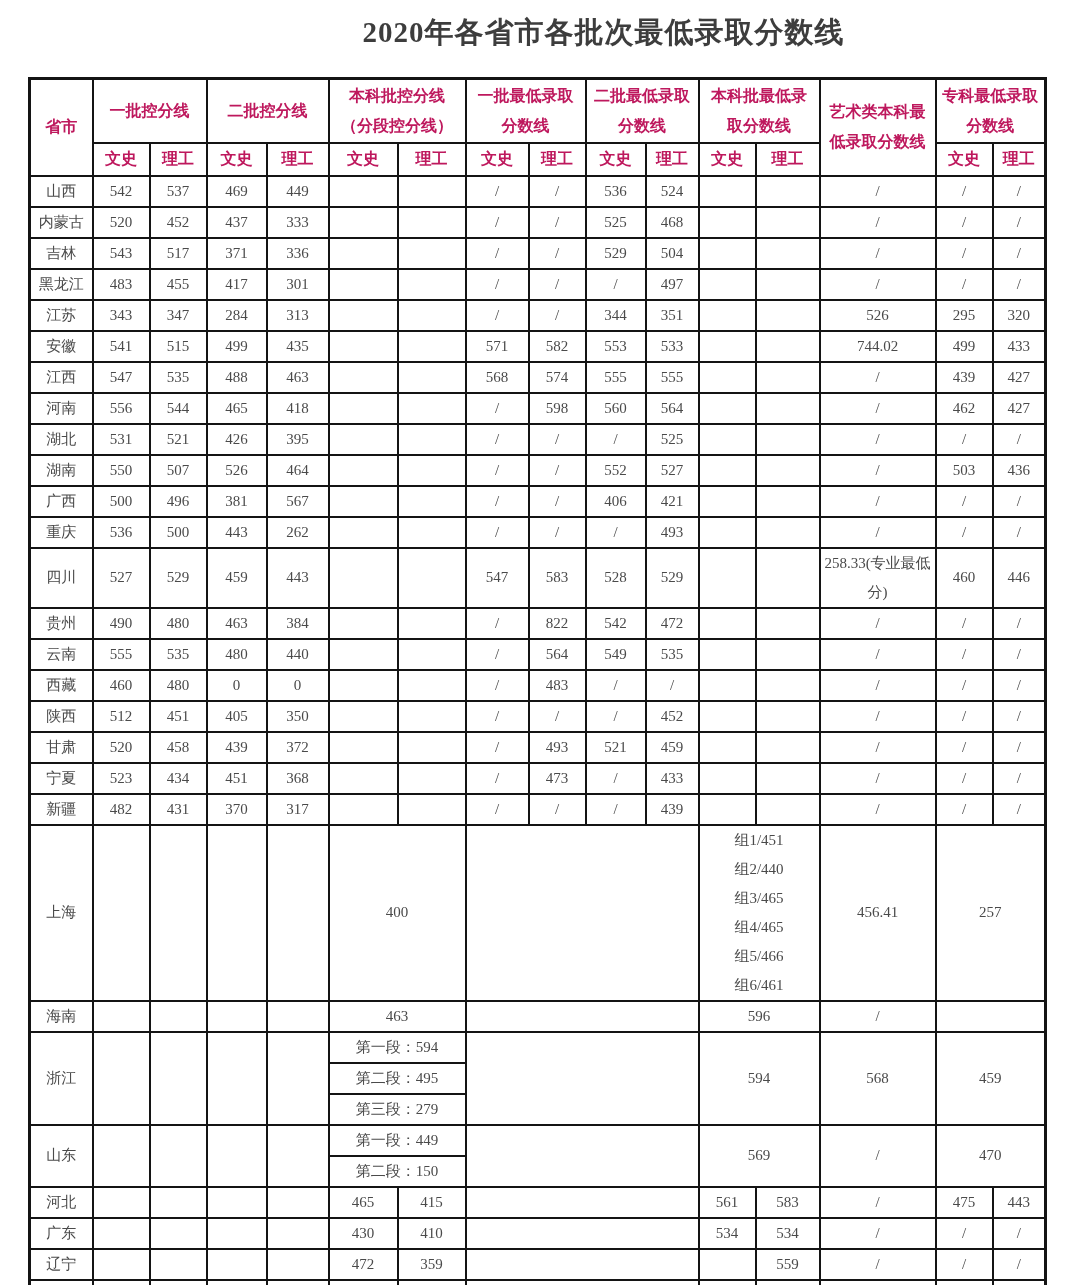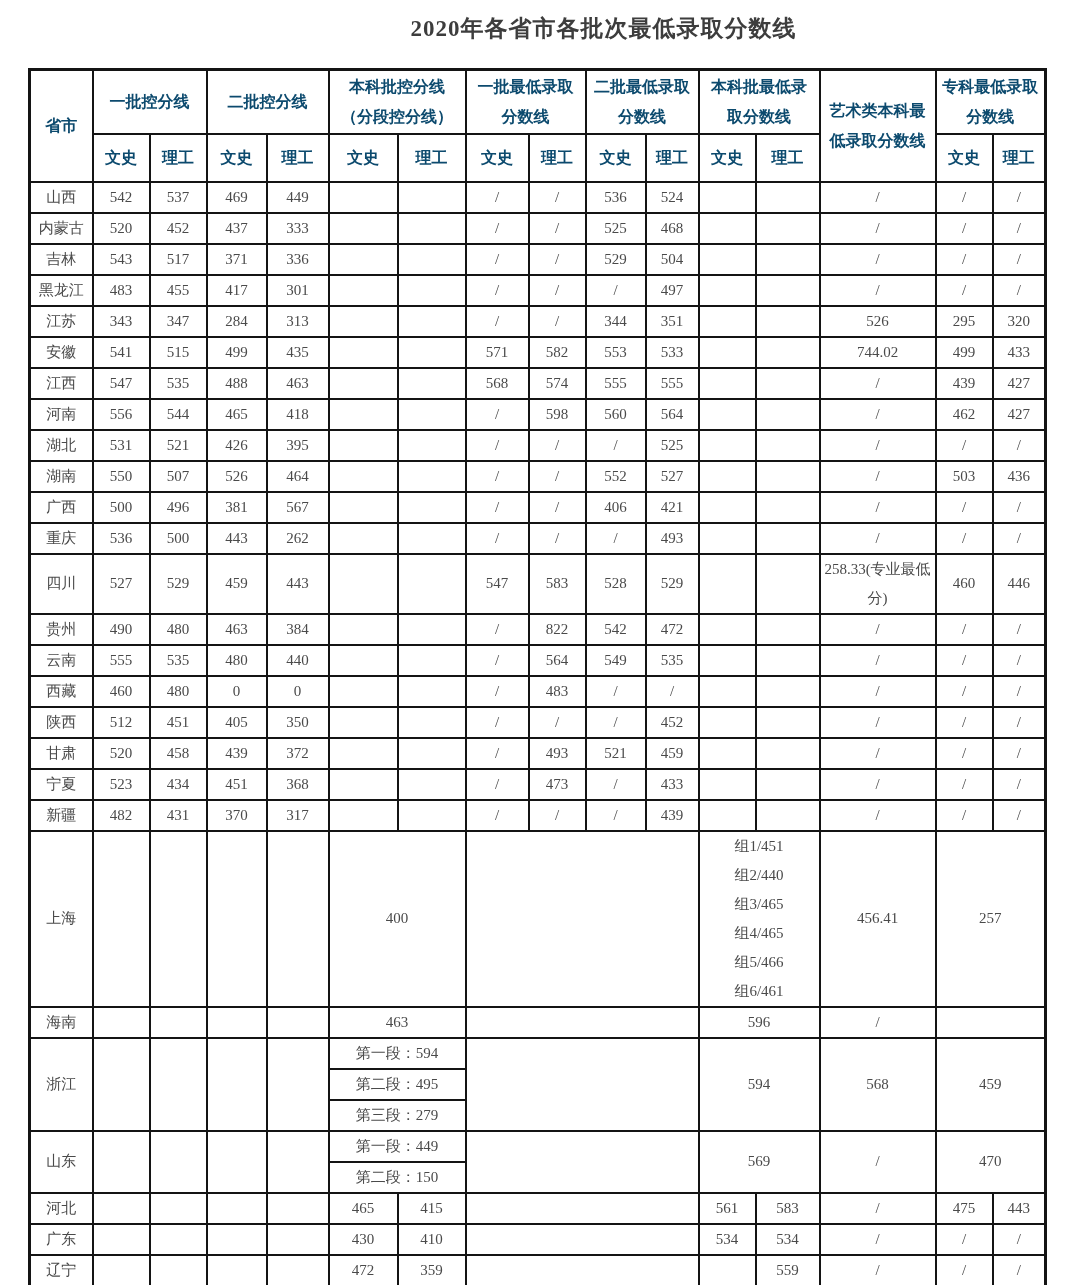--- a/index.html
+++ b/index.html
@@ -13,21 +13,21 @@
   .page {
     position: relative;
     width: 1076px;
     height: 1285px;
     overflow: hidden;
   }
   .title {
     margin: 13px 7px 0 0;
     padding-left: 138px;
     text-align: center;
-    font-size: 23px;
+    font-size: 29px;
     font-weight: bold;
     color: #3d3d3d;
     letter-spacing: 1px;
   }
   table.scores {
     border-collapse: collapse;
     table-layout: fixed;
     margin: 24px 0 0 28px;
     border: 3px solid #141414;
   }
@@ -36,25 +36,25 @@
     border: 2px solid #141414;
     text-align: center;
     vertical-align: middle;
     white-space: pre-line;
     overflow: hidden;
     padding: 0 1px;
   }
   table.scores th {
     font-size: 16px;
     font-weight: bold;
-    color: #0c4a6e;
+    color: #be185d;
     line-height: 30px;
   }
   thead tr.group-row { height: 64px; }
-  thead tr.sub-row   { height: 48px; }
+  thead tr.sub-row   { height: 33px; }
   table.scores td {
     font-size: 15px;
     color: #4a4a4a;
     line-height: 29px;
   }
   tbody tr { height: 29px; }
   td.slash { color: #9e9e9e; }
 </style>
 </head>
 <body>

